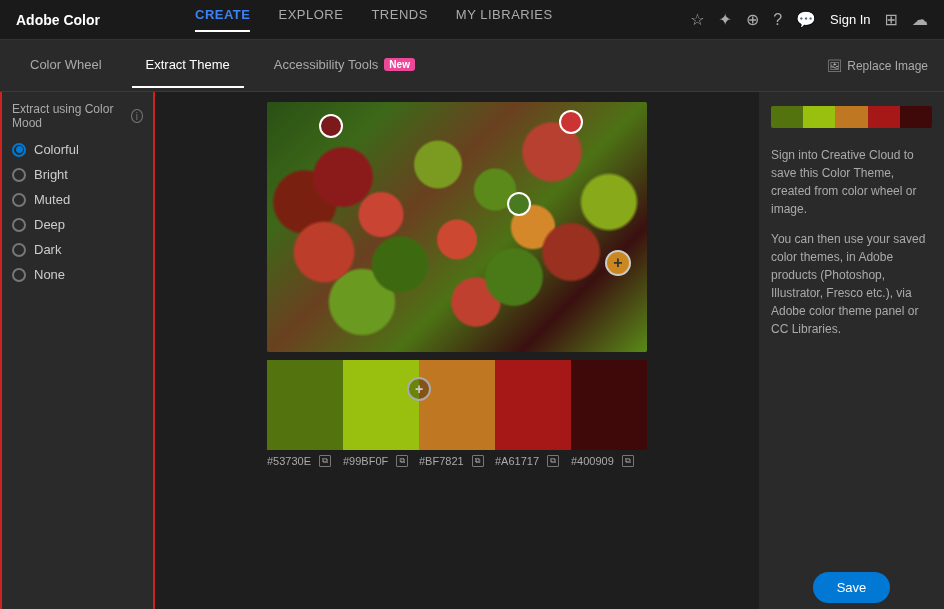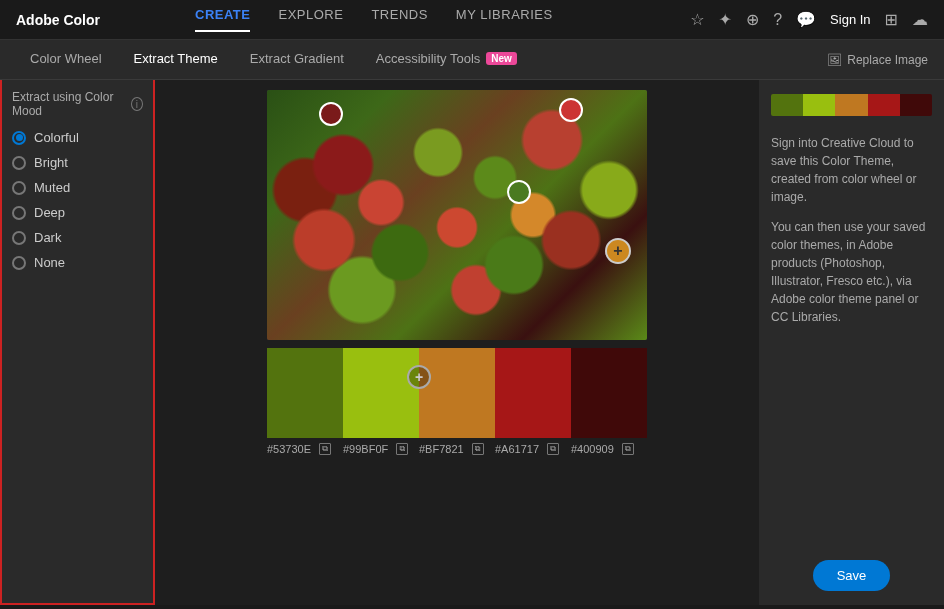--- a/index.html
+++ b/index.html
@@ -63,24 +63,24 @@
       color: #fff;
       font-size: 13px;
       cursor: pointer;
     }
 
     
     .sub-nav {
       background: #2a2a2a;
       display: flex;
       align-items: center;
-      height: 40px;
+      height: 52px;
       padding: 11px 16px;
       border-bottom: 1px solid #3a3a3a;
-      gap: 4px;
+      gap: 16px;
     }
     .sub-nav-tab {
       color: #aaa;
       font-size: 13px;
       padding: 0 14px;
       height: 44px;
       display: flex;
       align-items: center;
       cursor: pointer;
       border-bottom: 2px solid transparent;
@@ -317,23 +317,20 @@
     <span class="nav-icon">☁</span>
   </div>
 </div>
 
 <div class="sub-nav">
   <div class="sub-nav-tab">
     <span>Color Wheel</span>
   </div>
   <div class="sub-nav-tab active">
     <span>Extract Theme</span>
-  </div>
-  <div class="sub-nav-tab">
-    <span>Extract Gradient</span>
   </div>
   <div class="sub-nav-tab">
     <span>Accessibility Tools</span>
     <span class="new-badge">New</span>
   </div>
   <button class="replace-image-btn">
     <span>🖼</span>
     <span>Replace Image</span>
   </button>
 </div>

